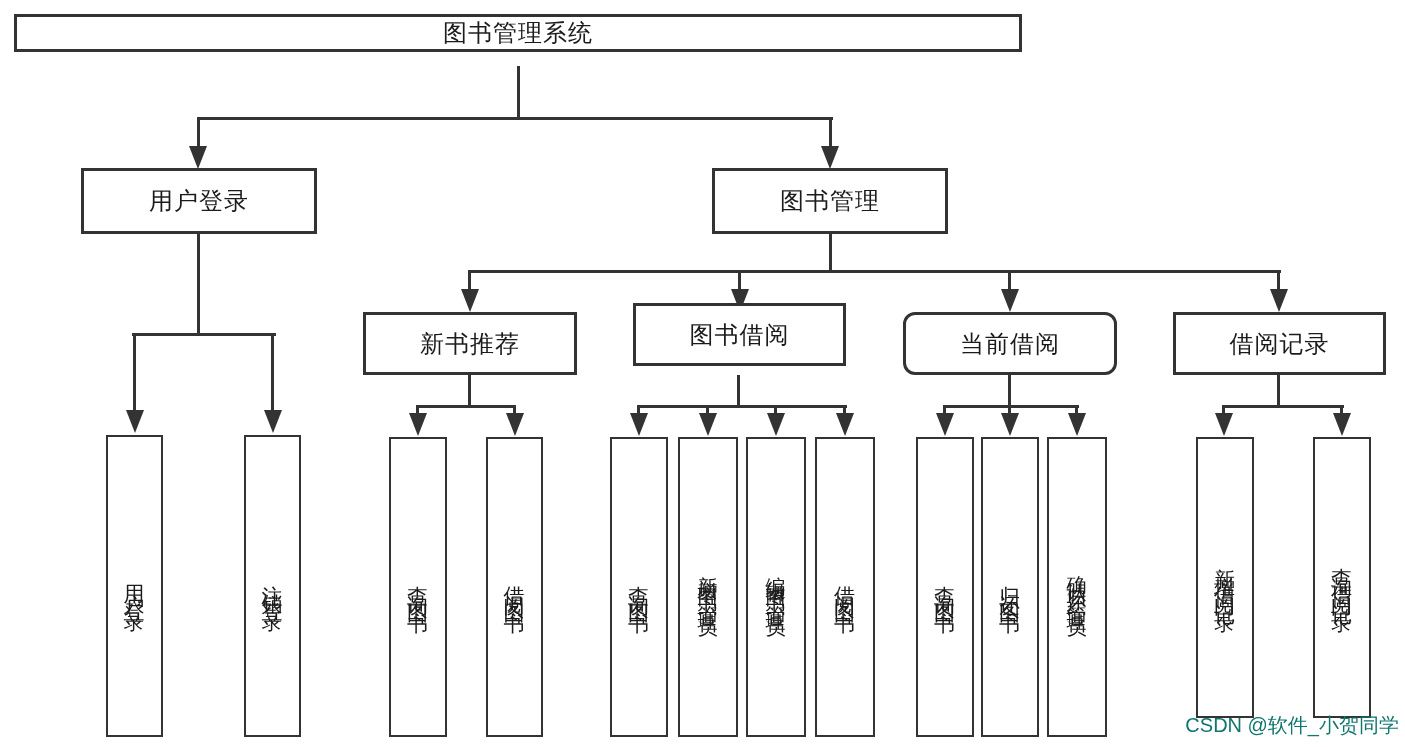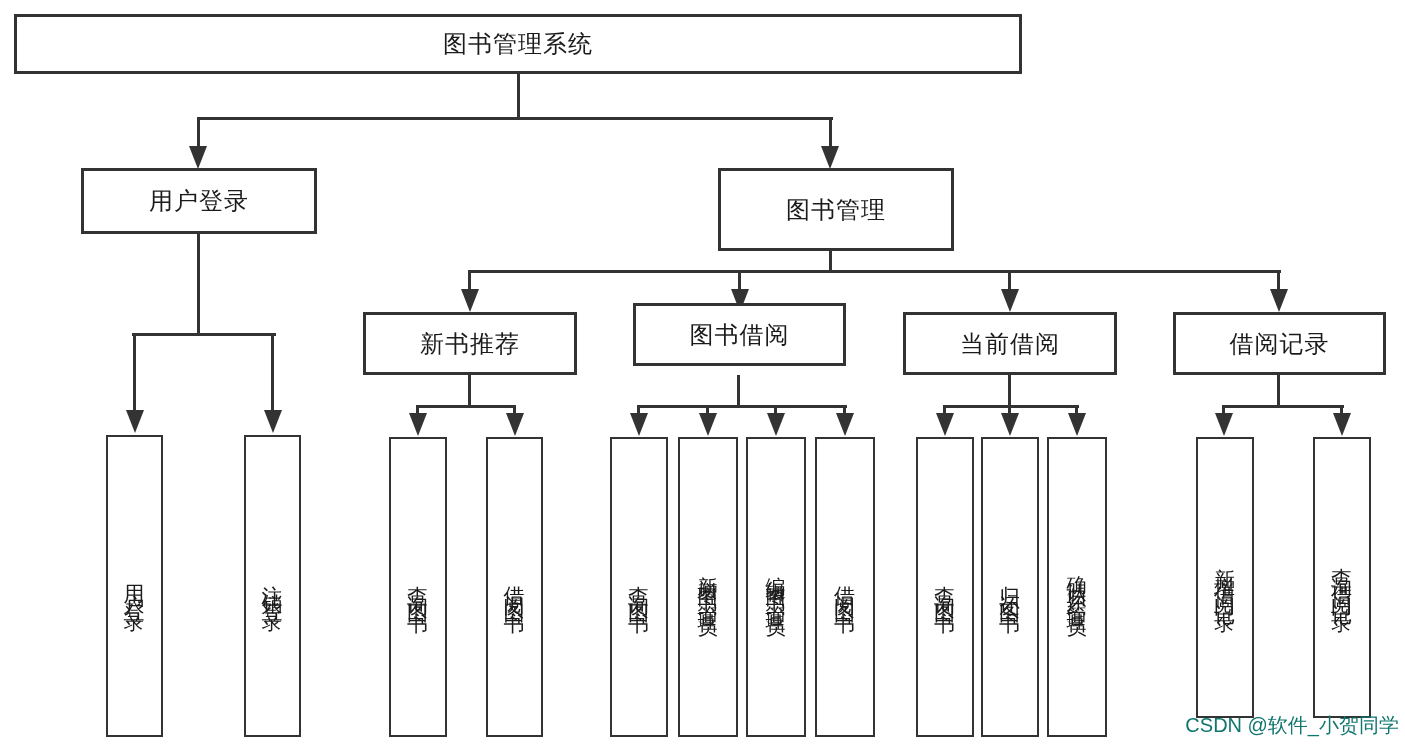--- a/index.html
+++ b/index.html
@@ -48,35 +48,35 @@
     color:#0f766e;
     z-index:10;
     white-space:nowrap;
   }
 </style>
 </head>
 <body>
 
 <div class="canvas">
 
-  <div class="box" style="left:14px;top:14px;width:1008px;height:60px;">
+  <div class="box" style="left:14px;top:14px;width:1008px;height:38px;">
     <span>图书管理系统</span>
   </div>
 
   <div class="vl" style="left:517px;top:66px;height:53px;"></div>
   <div class="hl" style="left:197px;top:117px;width:636px;"></div>
   <div class="vl" style="left:197px;top:117px;height:32px;"></div>
   <div class="ar" style="left:189px;top:146px;"></div>
   <div class="vl" style="left:829px;top:117px;height:32px;"></div>
   <div class="ar" style="left:821px;top:146px;"></div>
 
   <div class="box" style="left:81px;top:168px;width:236px;height:66px;">
     <span>用户登录</span>
   </div>
-  <div class="box" style="left:712px;top:168px;width:236px;height:83px;margin-left:6px;">
+  <div class="box" style="left:712px;top:168px;width:236px;height:66px;">
     <span>图书管理</span>
   </div>
 
   <div class="vl" style="left:197px;top:234px;height:101px;"></div>
   <div class="hl" style="left:132px;top:333px;width:144px;"></div>
   <div class="vl" style="left:133px;top:333px;height:77px;"></div>
   <div class="ar" style="left:126px;top:410px;"></div>
   <div class="vl" style="left:271px;top:333px;height:77px;"></div>
   <div class="ar" style="left:264px;top:410px;"></div>
 
@@ -90,21 +90,21 @@
   <div class="ar" style="left:1001px;top:289px;"></div>
   <div class="vl" style="left:1277px;top:270px;height:22px;"></div>
   <div class="ar" style="left:1270px;top:289px;"></div>
 
   <div class="box" style="left:363px;top:312px;width:214px;height:63px;align-items:center;">
     <span>新书推荐</span>
   </div>
   <div class="box" style="left:633px;top:303px;width:213px;height:63px;">
     <span>图书借阅</span>
   </div>
-  <div class="box" style="left:903px;top:312px;width:214px;height:63px;">
+  <div class="box" style="left:903px;top:312px;width:214px;height:63px;border-radius:12px;">
     <span>当前借阅</span>
   </div>
   <div class="box" style="left:1173px;top:312px;width:213px;height:63px;">
     <span>借阅记录</span>
   </div>
 
   <div class="vl" style="left:468px;top:375px;height:32px;"></div>
   <div class="hl" style="left:416px;top:405px;width:100px;"></div>
   <div class="vl" style="left:416px;top:405px;height:10px;"></div>
   <div class="ar" style="left:409px;top:413px;"></div>

